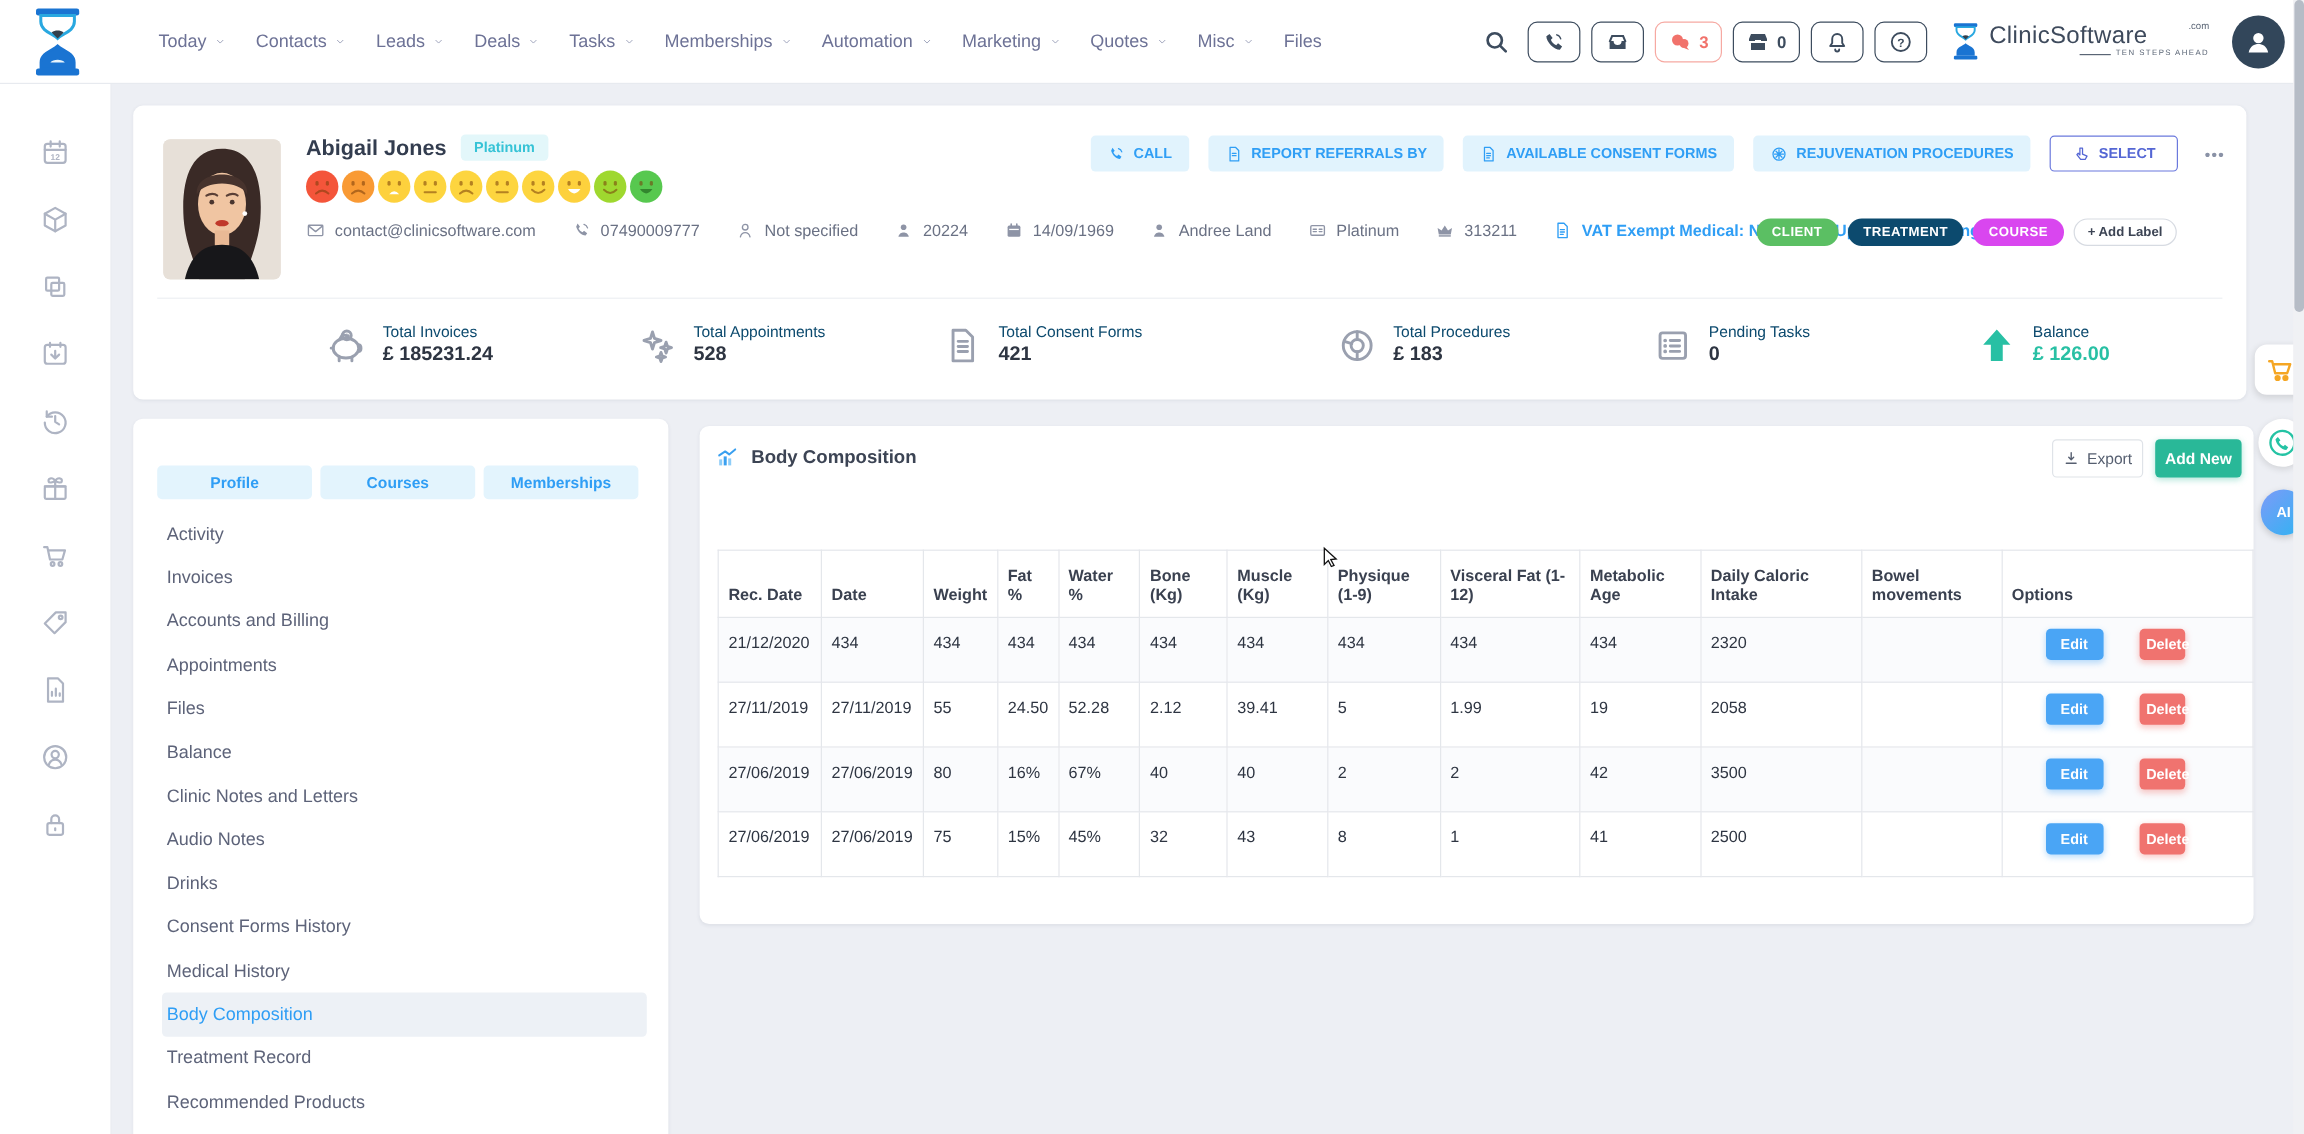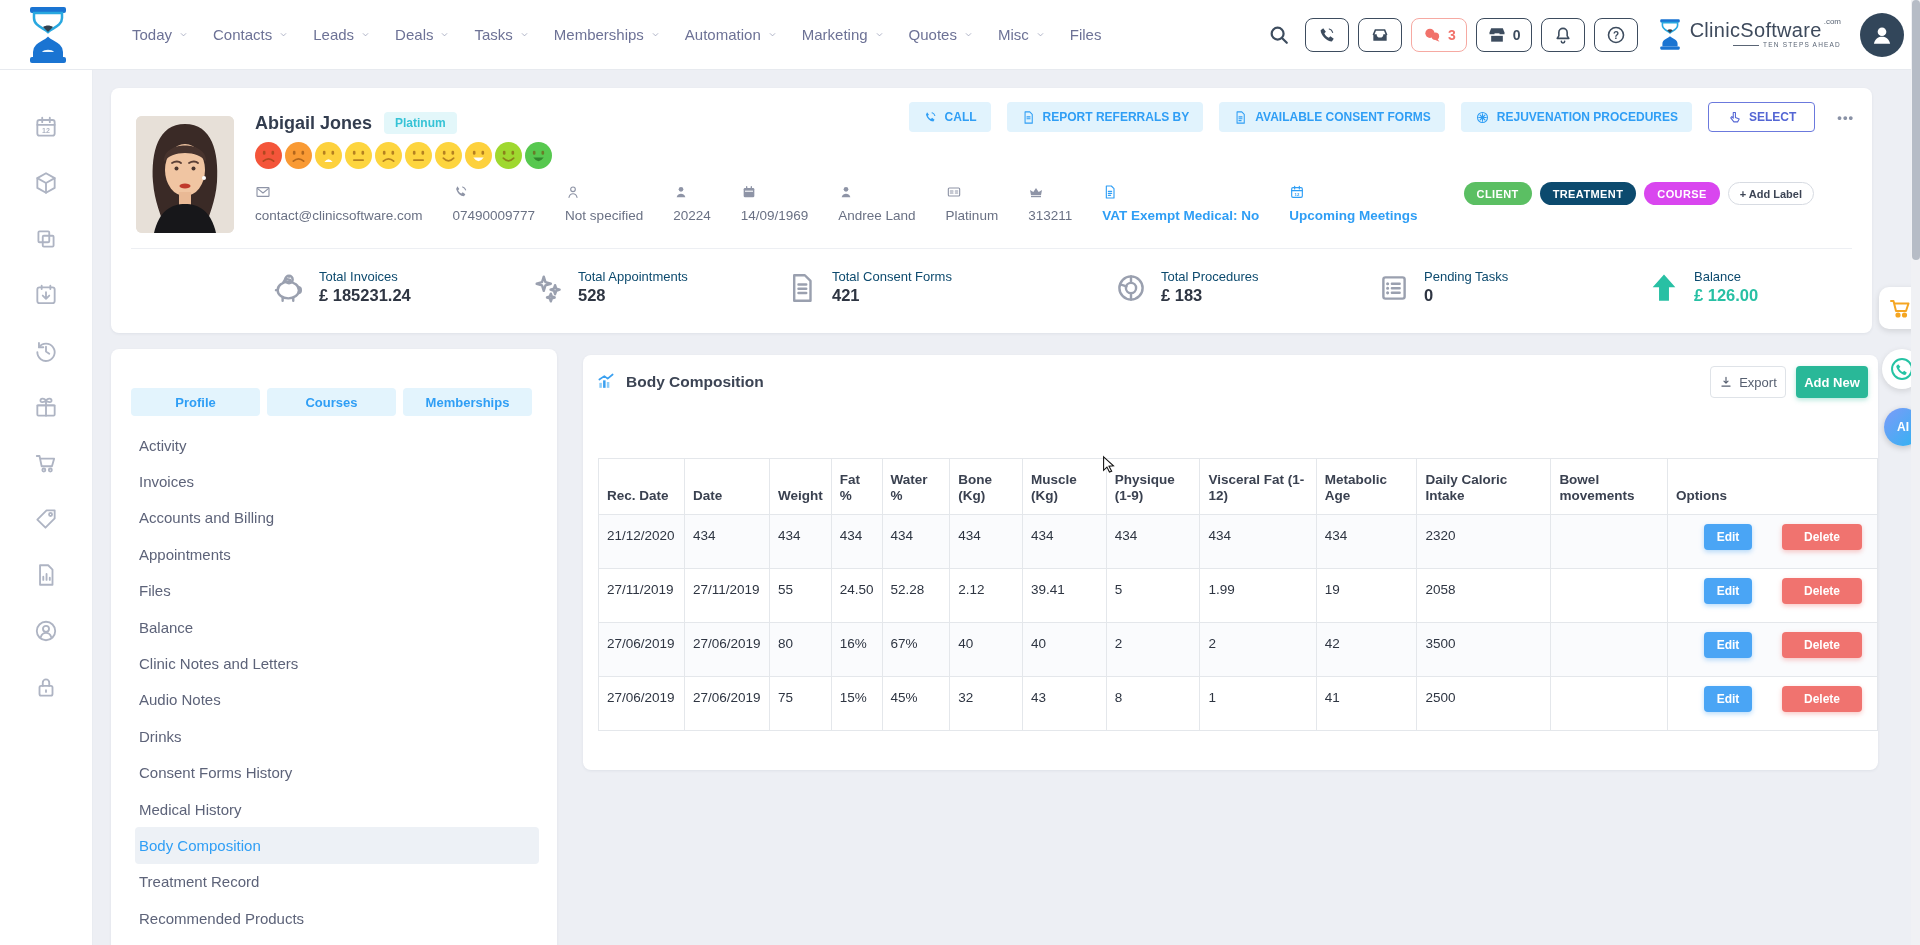--- a/index.html
+++ b/index.html
@@ -13,49 +13,49 @@
   .logo-hg{position:absolute;left:24px;top:5px;width:48px;height:60px;}
   .topnav{position:absolute;left:120px;top:0;height:69px;display:flex;align-items:center;}
   .nav-item{display:inline-flex;align-items:center;gap:6px;padding:0 12px;color:#6d7296;font-size:15px;cursor:pointer;white-space:nowrap;}
   .nav-item .chev{color:#9aa0b8;}
   .tb-right{position:absolute;right:16px;top:0;height:69px;display:flex;align-items:center;gap:9px;}
   .tb-search{color:#3d4c5e;margin-right:6px;cursor:pointer;}
   .tb-btn{height:34px;min-width:44px;padding:0 10px;border:1.5px solid #3d4c5e;border-radius:8px;background:#fff;color:#3d4c5e;display:inline-flex;align-items:center;justify-content:center;gap:6px;font-size:14px;font-weight:bold;cursor:pointer;}
   .tb-btn.chat{border-color:#f6a9a2;color:#f1726b;}
   .brand{display:flex;align-items:center;gap:7px;margin:0 10px;}
   .brand-txt{display:flex;flex-direction:column;align-items:flex-end;line-height:1;}
-  .brand-row1{display:flex;align-items:flex-start;}
+  .brand-row1{display:flex;align-items:flex-start;gap:32px;}
   .brand-name{font-size:20px;color:#3e4a5c;letter-spacing:.3px;}
   .brand-tld{font-size:8px;color:#5a6575;margin-left:2px;margin-top:-2px;}
   .brand-tag{display:flex;align-items:center;gap:4px;font-size:6.5px;color:#5a6575;letter-spacing:1.2px;margin-top:2px;}
   .brand-tag i{display:block;width:26px;height:1px;background:#5a6575;}
   .avatar{width:44px;height:44px;border-radius:50%;background:#32465a;display:flex;align-items:center;justify-content:center;cursor:pointer;}
 
   
   .side{position:absolute;left:0;top:69px;width:92px;height:876px;background:#fff;box-shadow:1px 0 0 #e9ecf1;display:flex;flex-direction:column;align-items:center;padding-top:45px;gap:30px;z-index:10;}
   .side .ic{color:#aeb4c3;cursor:pointer;}
 
   
   .card{position:absolute;background:#fff;border-radius:8px;box-shadow:0 1px 3px rgba(40,60,90,.07);}
   .client-card{left:111px;top:88px;width:1761px;height:245px;}
   .photo{position:absolute;left:25px;top:28px;width:98px;height:117px;border-radius:6px;overflow:hidden;background:#e8e1d9;}
   .name-row{position:absolute;left:144px;top:24px;display:flex;align-items:center;gap:12px;}
   .client-name{font-size:18px;font-weight:bold;color:#333d4f;}
   .tier-badge{background:#e3f7fa;color:#36c3d6;font-size:12px;font-weight:bold;padding:4px 11px;border-radius:4px;}
   .moods{position:absolute;left:144px;top:54px;display:flex;gap:3px;}
   .mood{width:27px;height:27px;border-radius:50%;cursor:pointer;}
   .contacts{position:absolute;left:144px;top:96px;display:flex;align-items:center;gap:30px;}
-  .c-item{display:inline-flex;align-items:flex-start;gap:8px;font-size:13.5px;color:#6a7184;white-space:nowrap;flex-direction:column;}
+  .c-item{display:inline-flex;align-items:center;gap:8px;font-size:13.5px;color:#6a7184;white-space:nowrap;}
   .c-item .ic{color:#8e94a6;}
   .c-item.accent{color:#2f9ef5;font-weight:bold;}
   .c-item.accent .ic{color:#2f9ef5;}
   .labels{position:absolute;top:94px;right:58px;display:flex;align-items:center;gap:8px;}
   .pill{height:23px;padding:0 13px;border-radius:12px;color:#fff;font-size:11px;font-weight:bold;display:inline-flex;align-items:center;letter-spacing:.4px;}
   .add-label{height:23px;padding:0 11px;border-radius:12px;border:1px solid #d7dbe2;background:#fff;color:#3c4454;font-size:11px;font-weight:bold;display:inline-flex;align-items:center;gap:4px;cursor:pointer;}
-  .actions{position:absolute;top:14px;right:12px;display:flex;gap:16px;}
+  .actions{position:absolute;top:25px;right:12px;display:flex;gap:16px;}
   .act-btn{height:30px;padding:0 14px;border:none;border-radius:4px;background:#e1f3fd;color:#2f9ef5;font-size:12px;font-weight:bold;display:inline-flex;align-items:center;gap:7px;cursor:pointer;white-space:nowrap;}
   .act-btn.outline{background:#fff;border:1.5px solid #6b79dd;color:#5466d4;padding:0 18px;}
   .more-btn{border:none;background:none;color:#8a92a6;font-size:13px;font-weight:bold;letter-spacing:1px;cursor:pointer;}
   .divider{position:absolute;left:20px;right:20px;top:160px;height:1px;background:#edeff3;}
   .stat{position:absolute;top:181px;display:flex;align-items:center;gap:13px;}
   .stat .ic{color:#9aa0af;}
   .stat-label{font-size:13px;color:#0c4a6e;line-height:1.25;}
   .stat-value{font-size:16.5px;font-weight:bold;color:#2e3542;line-height:1.3;}
 
   
@@ -72,21 +72,21 @@
   .panel-title{font-size:15.5px;font-weight:bold;color:#3c4454;}
   .export-btn{position:absolute;left:1127px;top:11px;width:76px;height:32px;border:1px solid #dfe3e8;border-radius:4px;background:#fff;color:#565f70;font-size:13px;display:inline-flex;align-items:center;justify-content:center;gap:6px;cursor:pointer;}
   .addnew-btn{position:absolute;left:1213px;top:11px;width:72px;height:32px;border:none;border-radius:4px;background:#29b898;color:#fff;font-size:13px;font-weight:bold;cursor:pointer;box-shadow:0 2px 5px rgba(41,184,152,.35);}
   .bc-table{position:absolute;left:15px;top:103px;border-collapse:collapse;table-layout:fixed;}
   .bc-table th,.bc-table td{border:1px solid #e4e7eb;overflow:hidden;}
   .bc-table th{height:56px;vertical-align:bottom;padding:0 8px 10px 8px;text-align:left;font-size:13.5px;font-weight:600;color:#3a4150;line-height:1.2;background:#fff;}
   .bc-table td{height:54px;vertical-align:top;padding:13px 8px 0 8px;font-size:13.5px;color:#2e3542;background:#fff;}
   .bc-table tr.odd td{background:#fafbfd;}
   .opt-cell{padding-top:9px !important;white-space:nowrap;}
   .edit-btn{width:48px;height:26px;margin-left:28px;border:none;border-radius:4px;background:#4aa5f5;color:#fff;font-size:12px;font-weight:bold;cursor:pointer;box-shadow:0 2px 5px rgba(74,165,245,.4);}
-  .del-btn{width:80px;height:26px;margin-left:30px;border:none;border-radius:4px;background:#f0736f;color:#fff;font-size:12px;font-weight:bold;cursor:pointer;box-shadow:0 2px 5px rgba(240,115,111,.4);}
+  .del-btn{width:38px;height:26px;margin-left:30px;border:none;border-radius:4px;background:#f0736f;color:#fff;font-size:12px;font-weight:bold;cursor:pointer;box-shadow:0 2px 5px rgba(240,115,111,.4);}
 
   
   .w-cart{position:absolute;left:1879px;top:287px;width:50px;height:42px;background:#fff;border-radius:10px 0 0 10px;box-shadow:0 2px 6px rgba(0,0,0,.12);display:flex;align-items:center;padding-left:9px;color:#f5a623;cursor:pointer;z-index:30;}
   .w-call{position:absolute;left:1882px;top:349px;width:40px;height:40px;background:#fff;border-radius:50%;box-shadow:0 2px 6px rgba(0,0,0,.12);display:flex;align-items:center;justify-content:center;color:#25c3a4;cursor:pointer;z-index:30;}
   .w-ai{position:absolute;left:1884px;top:408px;width:38px;height:38px;border-radius:50%;background:linear-gradient(135deg,#7d9bf8,#2db4f2);box-shadow:0 2px 6px rgba(0,0,0,.18);display:flex;align-items:center;justify-content:center;color:#fff;font-size:12px;font-weight:bold;cursor:pointer;z-index:30;}
   .scroll-track{position:absolute;right:0;top:0;width:9px;height:945px;background:#f0f1f4;z-index:40;}
   .scroll-thumb{position:absolute;right:0px;top:0px;width:8px;height:260px;background:#b6bcc6;border-radius:4px;cursor:pointer;}
   .cursor{position:absolute;left:1100px;top:455px;z-index:99;pointer-events:none;}
 </style>
 </head>

